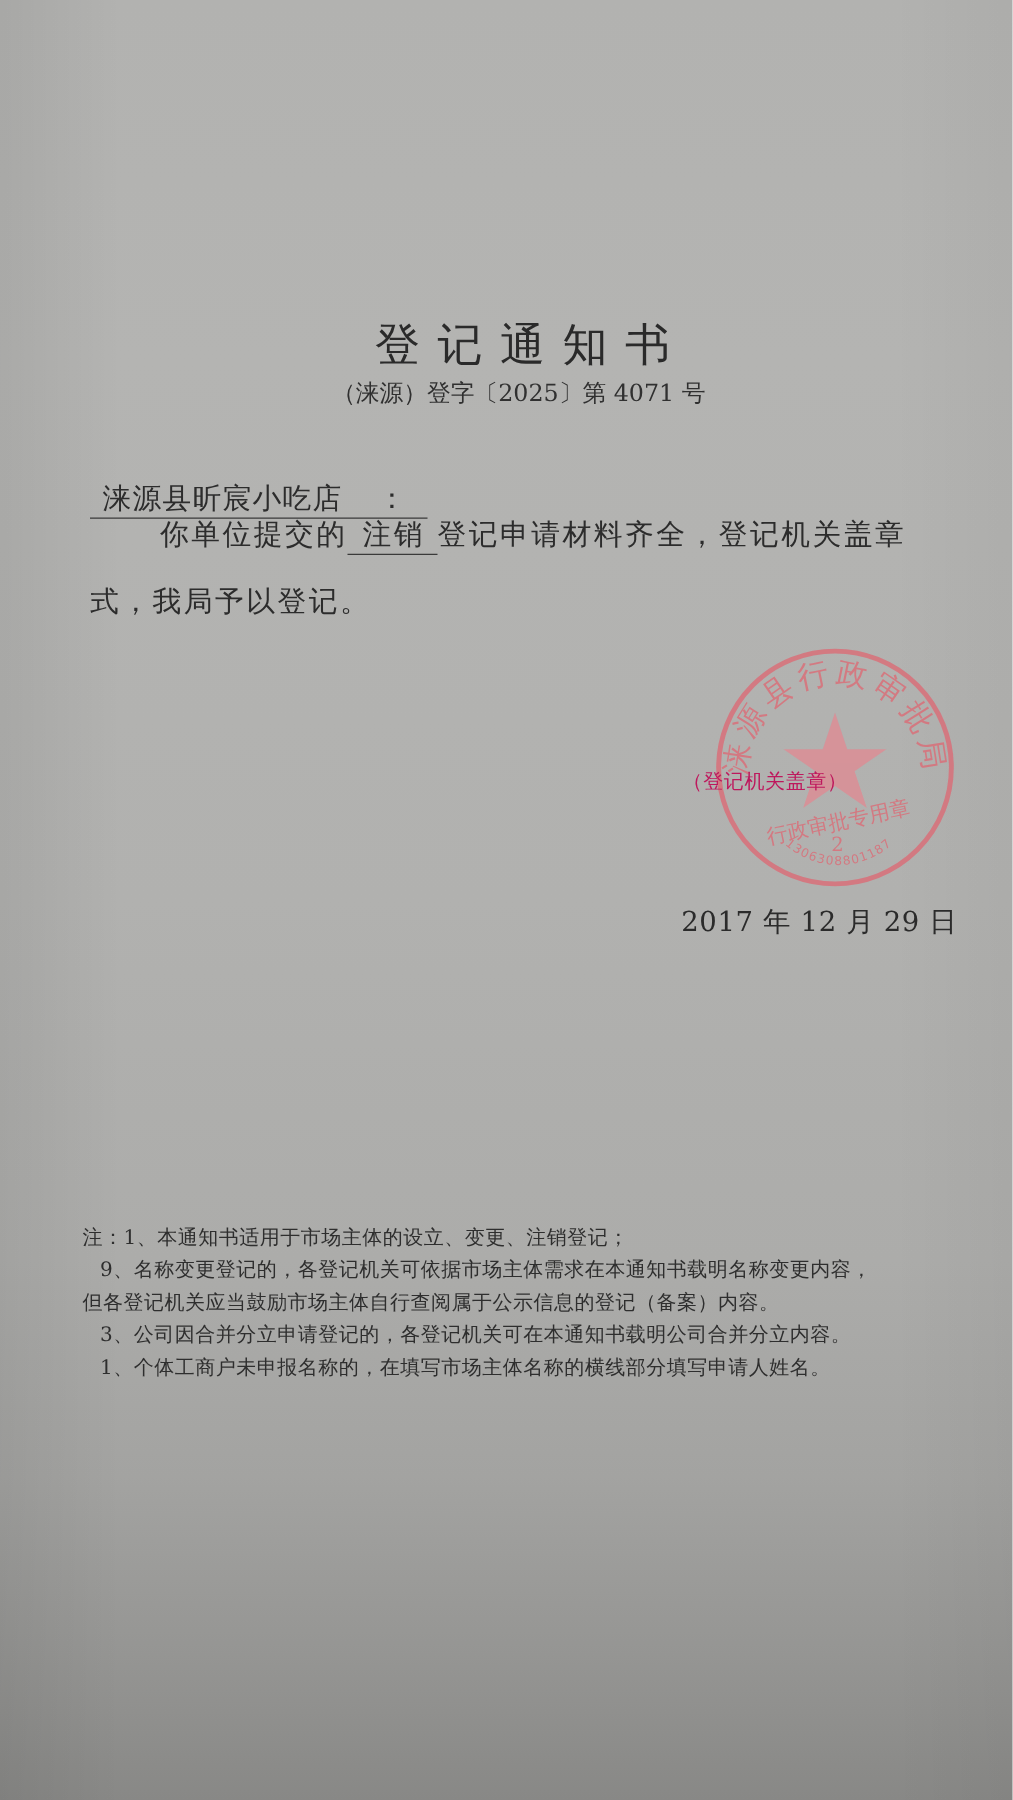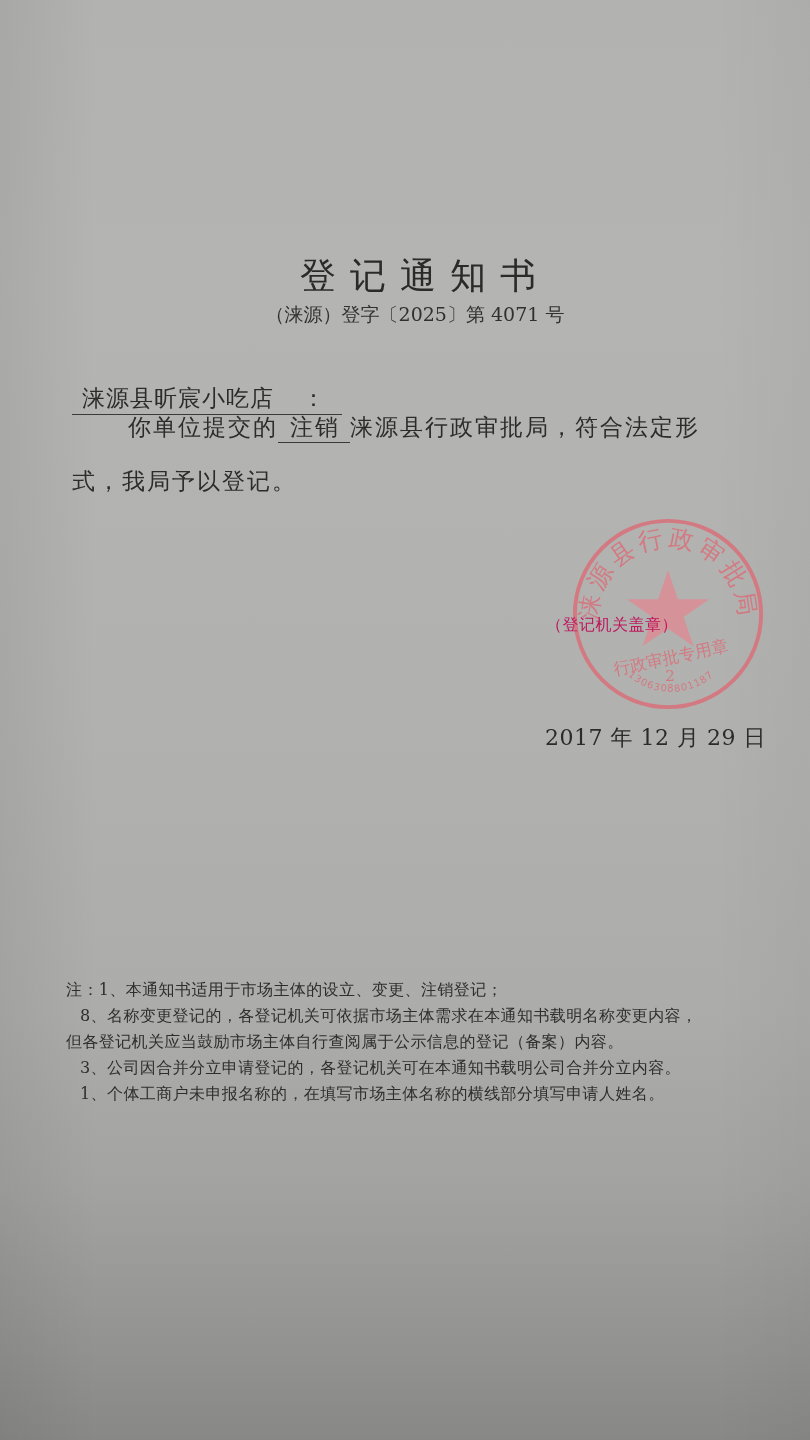--- a/index.html
+++ b/index.html
@@ -136,21 +136,21 @@
   <h1 class="title">登记通知书</h1>
 
   <div class="doc-number">（涞源）登字〔2025〕第 4071 号</div>
 
   <div class="recipient">
     <span class="name">涞源县昕宸小吃店</span>
     <span class="colon">：</span>
   </div>
 
   <div class="body-line l1">
-    <span>你单位提交的</span><span class="blank">注销</span><span>涞源县行政审批局，符合法定形</span>
+    <span>你单位提交的</span><span class="blank">注销</span><span>登记申请材料齐全，登记机关盖章</span>
   </div>
 
   <div class="body-line l2">式，我局予以登记。</div>
 
   <svg class="seal" viewBox="0 0 200 200" xmlns="http://www.w3.org/2000/svg">
     <defs>
       <path id="sealArcTop" d="M 30 120 A 72 72 0 1 1 170 120"></path>
       <path id="sealArcBottom" d="M 48 150 A 66 66 0 0 0 158 150"></path>
     </defs>
     <circle cx="100" cy="100" r="95" fill="none" stroke="#d9707a" stroke-width="4"></circle>
@@ -164,21 +164,21 @@
       <textPath href="#sealArcBottom" startOffset="50%" text-anchor="middle">1306308801187</textPath>
     </text>
   </svg>
 
   <div class="seal-caption">（登记机关盖章）</div>
 
   <div class="date">2017 年 12 月 29 日</div>
 
   <div class="notes">
     <div class="note-line">注：1、本通知书适用于市场主体的设立、变更、注销登记；</div>
-    <div class="note-line indent">8、名称变更登记的，各登记机关可依据市场主体需求在本通知书载明名称变更内容，</div>
+    <div class="note-line indent">9、名称变更登记的，各登记机关可依据市场主体需求在本通知书载明名称变更内容，</div>
     <div class="note-line">但各登记机关应当鼓励市场主体自行查阅属于公示信息的登记（备案）内容。</div>
     <div class="note-line indent2">3、公司因合并分立申请登记的，各登记机关可在本通知书载明公司合并分立内容。</div>
     <div class="note-line indent2">1、个体工商户未申报名称的，在填写市场主体名称的横线部分填写申请人姓名。</div>
   </div>
 
   <div class="bottom-edge-left"></div>
   <div class="bottom-edge-right"></div>
 </div>
 
 </body></html>

